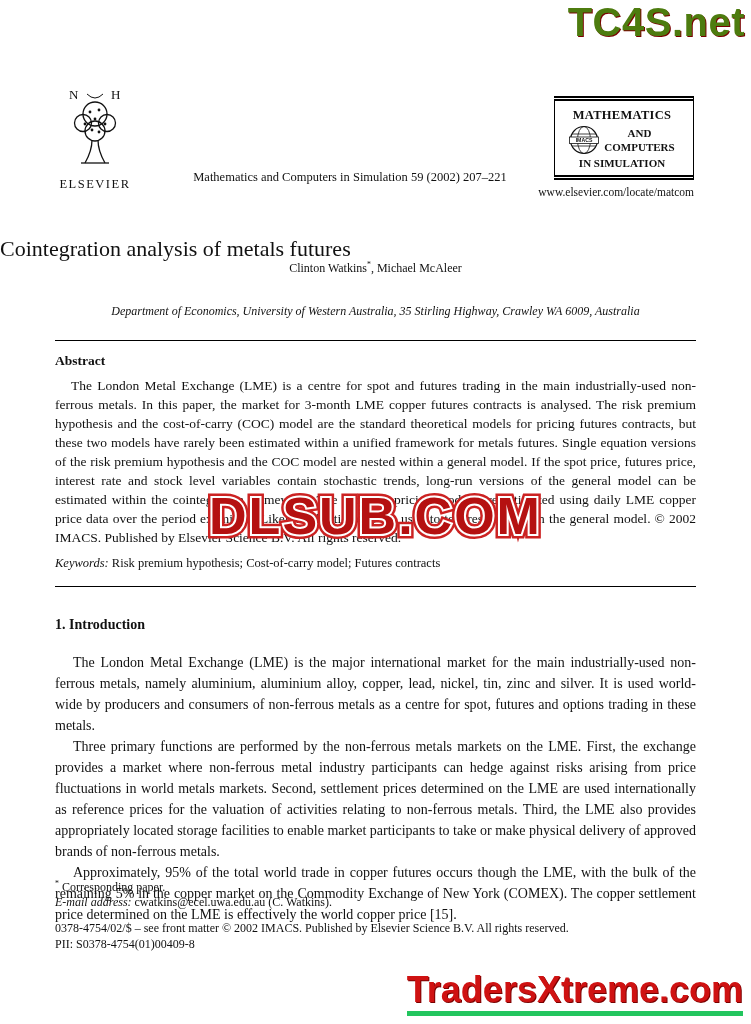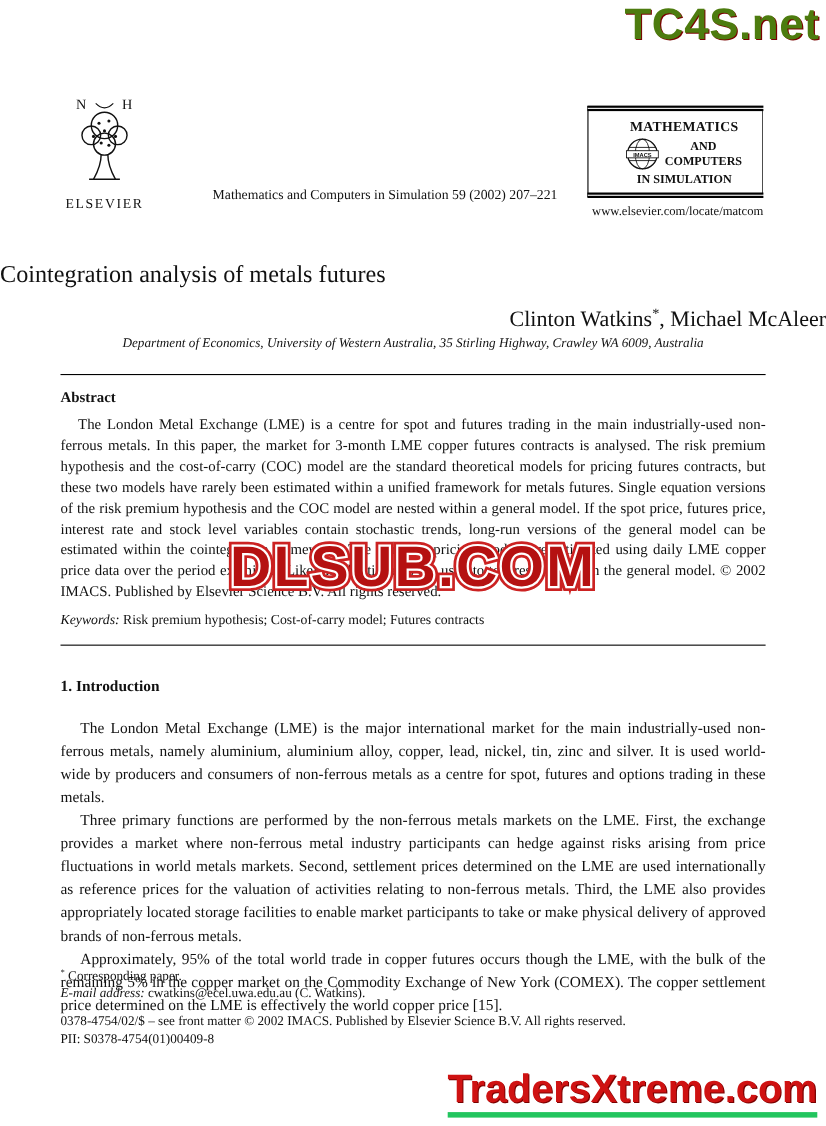--- a/index.html
+++ b/index.html
@@ -32,31 +32,31 @@
   }
 
   
   .logo-block { position:absolute; left:57px; top:86px; width:76px; text-align:center; }
   .publisher { font-size:12.5px; letter-spacing:1.5px; margin-top:3px; }
   .journal-line { position:absolute; top:170px; left:150px; width:400px; text-align:center; font-size:12.5px; }
   .journal-box {
     position:absolute; top:96px; right:57px; width:134px;
     border-top:5px double #000; border-bottom:5px double #000;
     border-left:1px solid #000; border-right:1px solid #000;
-    padding:7px 4px 6px 20px; text-align:center; background:#fff;
+    padding:7px 4px 6px 0; text-align:center; background:#fff;
   }
   .jb-line1 { font-size:12.5px; font-weight:bold; letter-spacing:0.3px; }
   .jb-mid { display:flex; align-items:center; justify-content:center; gap:5px; margin:2px 0; }
   .jb-col div { font-size:11px; font-weight:bold; line-height:14px; }
   .jb-line4 { font-size:11px; font-weight:bold; }
   .website { position:absolute; top:186px; right:57px; font-size:11.5px; }
 
   
   .title { position:absolute; top:236px; left:0; width:100%; text-align:left; font-size:22px; font-weight:400; margin:0; }
-  .authors { position:absolute; top:277px; left:0; width:100%; text-align:right; font-size:20px; }
+  .authors { position:absolute; top:260px; left:0; width:100%; text-align:center; font-size:12px; }
   sup { font-size:65%; vertical-align:super; }
   .affiliation { position:absolute; top:304px; left:0; width:100%; text-align:center; font-style:italic; font-size:12px; }
 
   .rule { height:1px; background:#000; }
   .rule-1 { position:absolute; top:340px; left:55px; right:55px; }
 
   
   .content { position:absolute; top:353px; left:55px; width:641px; }
   .abs-heading { font-weight:bold; font-size:13.5px; margin:0 0 7px 0; }
   .abs-text { margin:0; font-size:13.5px; line-height:19px; text-align:justify; text-indent:16px; }

